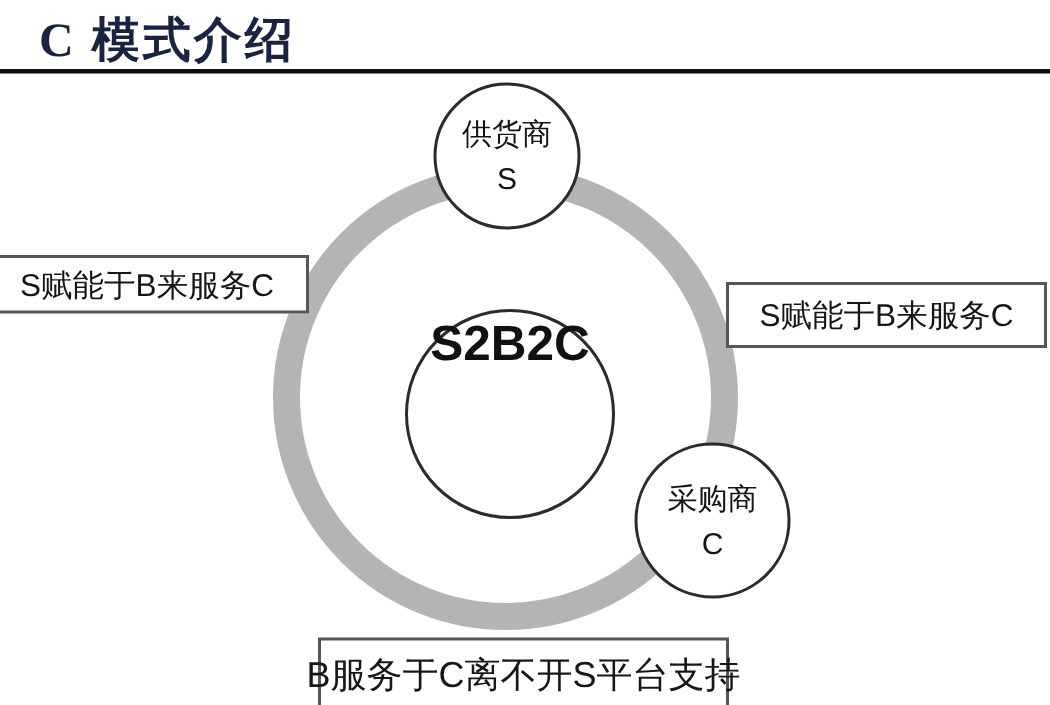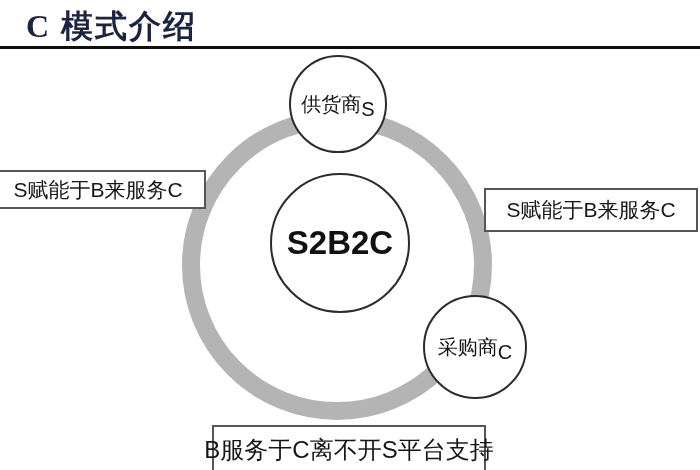--- a/index.html
+++ b/index.html
@@ -46,42 +46,44 @@
     border: 18px solid var(--ring-color, #b4b4b4);
     border-radius: 50%;
     z-index: 1;
   }
   .node {
     position: absolute;
     background: #ffffff;
     border: 2px solid var(--circle-border, #2b2b2b);
     border-radius: 50%;
     display: flex;
+    flex-direction: column;
     align-items: center;
     justify-content: center;
     z-index: 3;
     color: #141414;
     text-align: center;
   }
   .node .node-title {
     font-size: 20px;
     line-height: 1.1;
     white-space: nowrap;
   }
   .node .node-letter {
     font-size: 20px;
     margin-top: 9px;
     line-height: 1;
   }
   .node-center {
     left: 270px;
-    top: 173px;
+    top: 206px;
     width: 136px;
     height: 136px;
     border-width: 2px;
+    justify-content: space-between;
   }
   .node-center .center-line {
     font-size: 33px;
     font-weight: bold;
     line-height: 1.25;
     color: #111111;
     white-space: nowrap;
   }
   .node-supplier   { left: 289px; top: 55px;  width: 94px;  height: 94px; }
   .node-distributor{ left: 153px; top: 293px; width: 98px;  height: 98px; }

